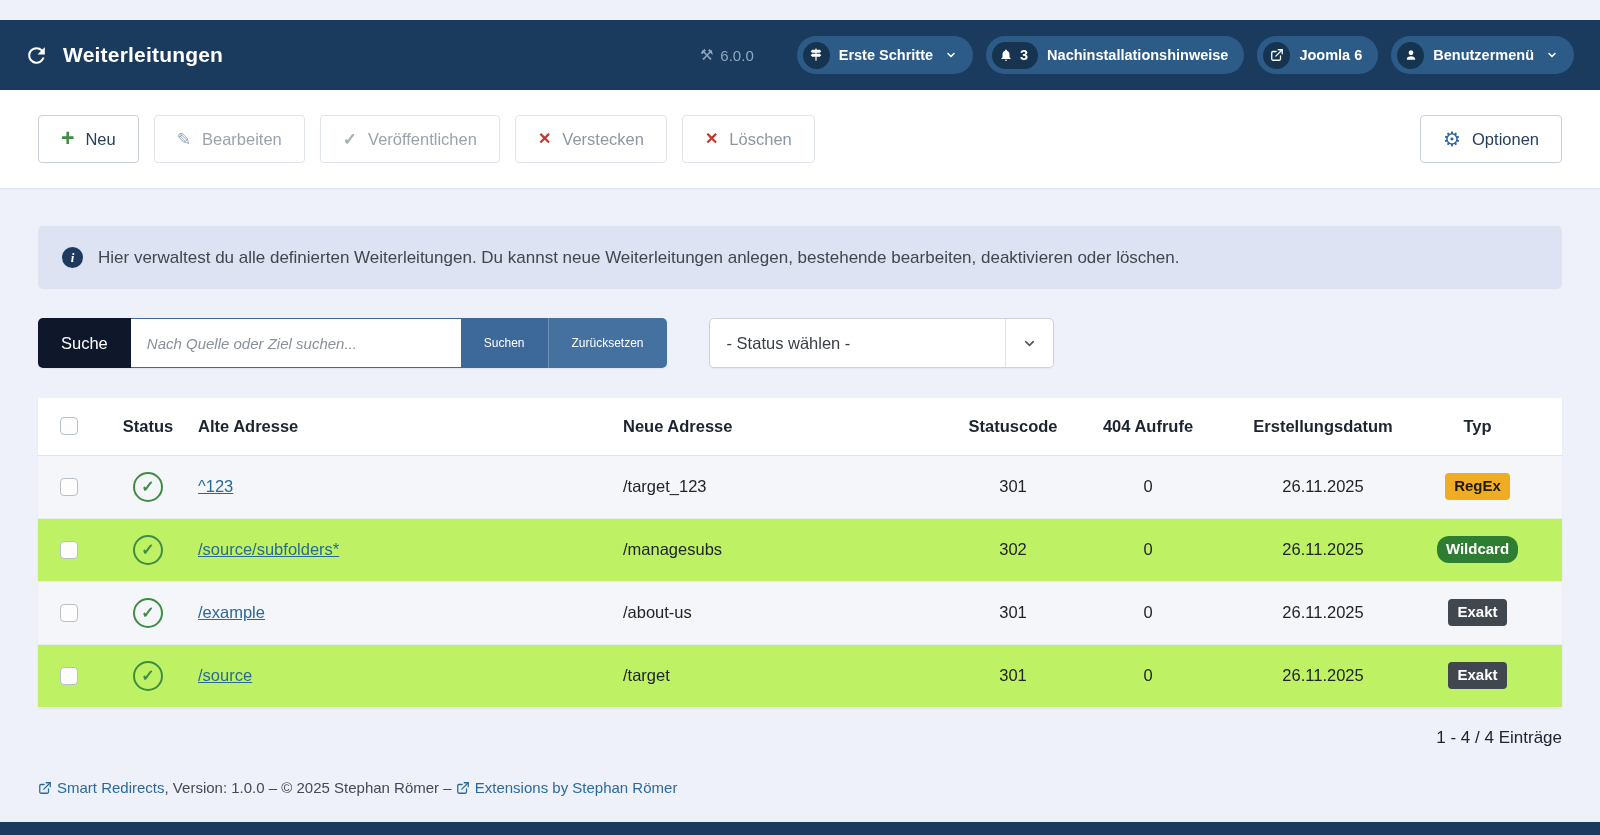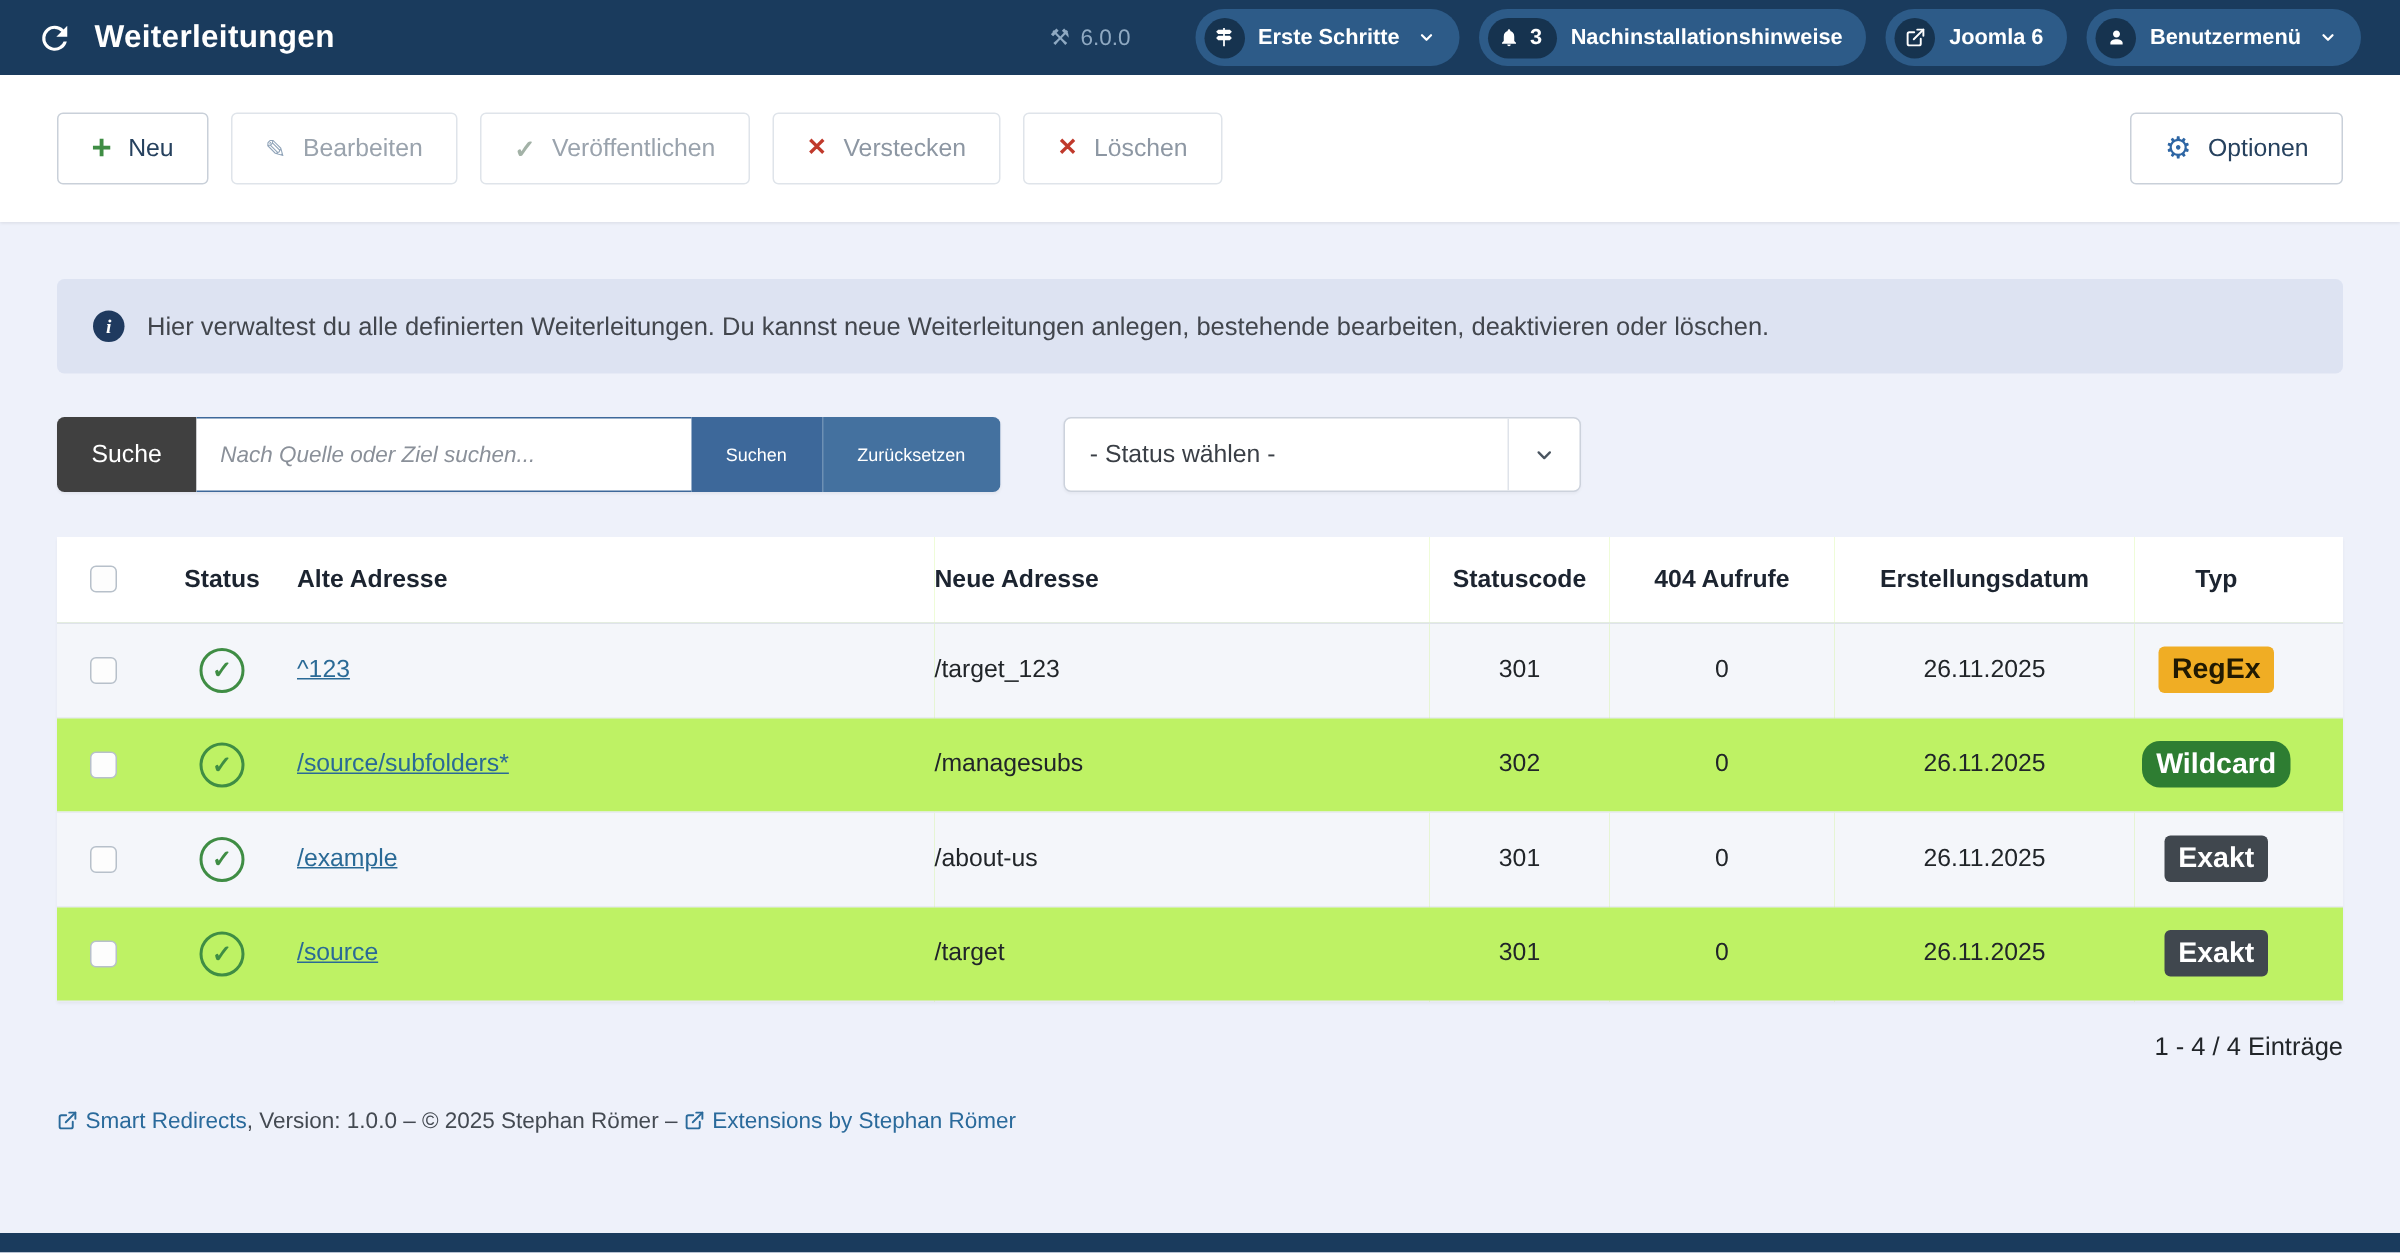--- a/index.html
+++ b/index.html
@@ -5,23 +5,24 @@
   * { margin:0; padding:0; box-sizing:border-box; }
   html,body { width:1600px; height:835px; }
   body {
     position:relative; overflow:hidden;
     font-family:"Liberation Sans", sans-serif;
     background:#eef1fa; color:#212529;
   }
 
   
   .navbar {
-    height:50px; background:#1a3b5d;
+    height:70px; background:#1a3b5d;
     display:flex; align-items:center; justify-content:space-between;
     padding:0 26px 0 24px;
+    margin-top:20px;
   }
   .nav-left { display:flex; align-items:center; gap:14px; color:#fff; }
   .nav-left h1 { font-size:21px; font-weight:700; letter-spacing:.2px; }
   .sync-icon svg { width:25px; height:25px; display:block; }
   .nav-right { display:flex; align-items:center; gap:13px; }
   .version { display:flex; align-items:center; gap:7px; color:#8fa9c2; font-size:15px; margin-right:30px; }
   .version .hammer { font-size:15px; }
   .pill {
     display:flex; align-items:center; gap:9px; height:38px; border-radius:19px;
     background:#2d5b88; border:none; color:#fff; font-size:14.5px; font-weight:600;
@@ -70,21 +71,21 @@
   .info-icon {
     width:21px; height:21px; border-radius:50%; background:#1f3a5f; color:#fff; flex:none;
     display:flex; align-items:center; justify-content:center;
     font-size:13px; font-weight:700; font-style:italic;
     font-family:"Liberation Serif", serif;
   }
 
   .search-row { display:flex; align-items:center; gap:42px; margin-top:29px; }
   .search-group { display:flex; height:50px; border-radius:5px; overflow:hidden; box-shadow:0 1px 2px rgba(0,0,0,.05); }
   .search-label {
-    background:#404040; color:#fff; display:flex; align-items:center;
+    background:#0f172a; color:#fff; display:flex; align-items:center;
     padding:0 23px; font-size:16.5px;
   }
   .search-input {
     width:330px; border:1px solid #3d689a; border-left:none; border-right:none;
     padding:0 16px; font-size:15px; font-family:inherit; color:#333; outline:none;
   }
   .search-input::placeholder { color:#8a9099; font-style:italic; }
   .btn-search, .btn-reset {
     border:none; color:#fff; font-size:12px; font-family:inherit;
     padding:0 23px; cursor:pointer;
@@ -121,21 +122,21 @@
     border:1px solid #b7c0ca; border-radius:4px; background:#fdfdfd; cursor:pointer; display:block;
   }
   .status-ok {
     display:inline-flex; width:30px; height:30px; border:2px solid #3f8d44; border-radius:50%;
     color:#3f8d44; align-items:center; justify-content:center;
     font-size:16px; font-weight:700; cursor:pointer;
   }
   td a { color:#2a6a96; }
   .type-badge {
     display:inline-block; padding:4px 9px; border-radius:4px;
-    font-size:19px; font-weight:700; line-height:1.25;
+    font-size:15px; font-weight:700; line-height:1.25;
   }
   .type-badge[data-variant="regex"]    { background:#f0ad24; color:#211a02; }
   .type-badge[data-variant="wildcard"] { background:#2e7d32; color:#fff;border-radius:12px; }
   .type-badge[data-variant="exact"]    { background:#40474e; color:#fff; }
 
   .pagination { text-align:right; margin-top:20px; font-size:17px; color:#212529; }
 
   
   .footer { margin-top:31px; font-size:15px; color:#444a52; }
   .footer a { color:#2a6a9b; text-decoration:none; }

